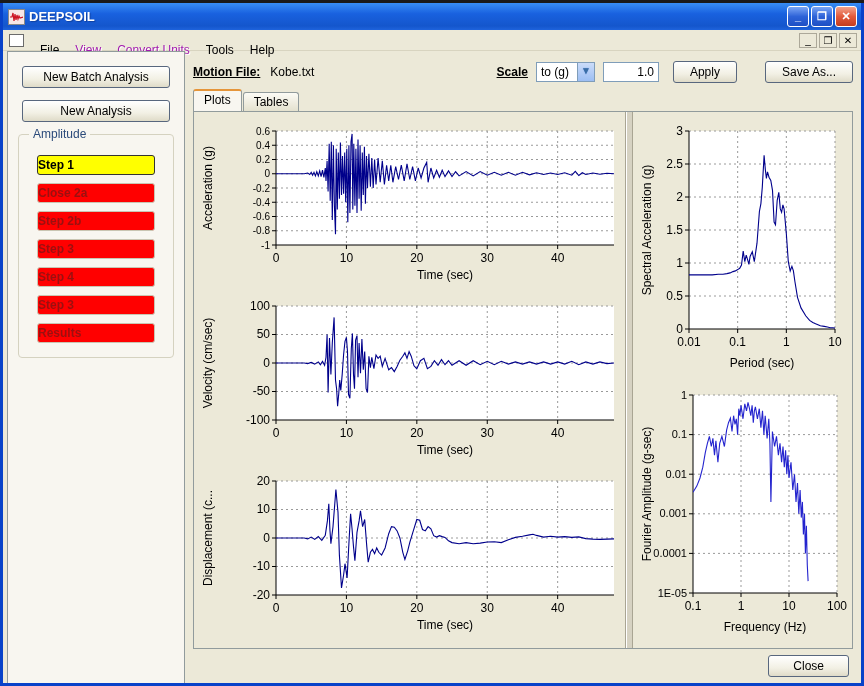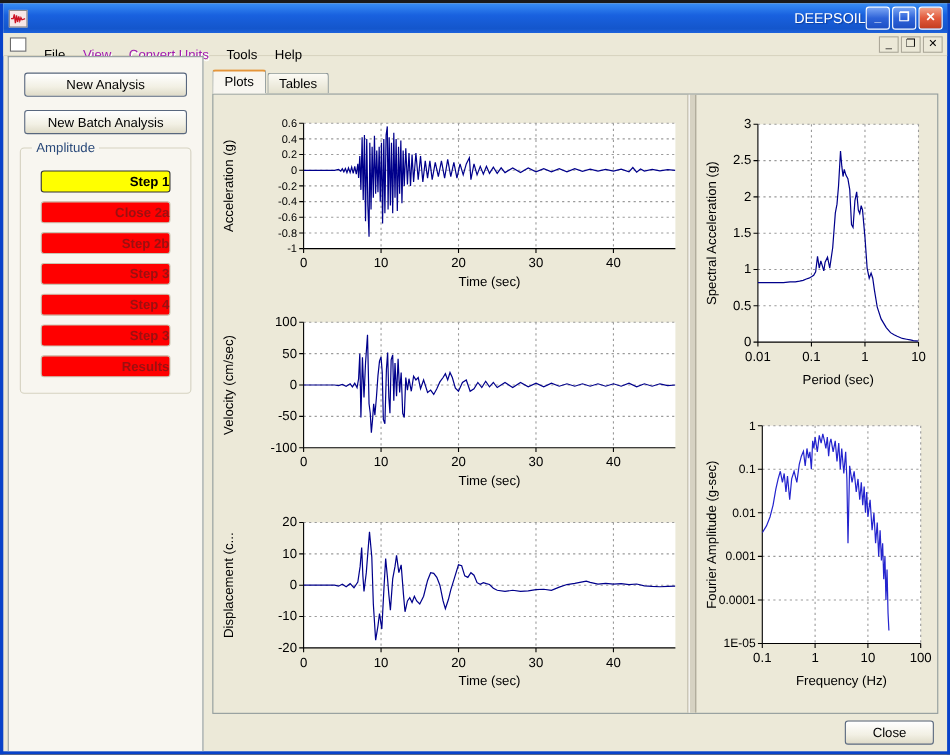--- a/index.html
+++ b/index.html
@@ -6,21 +6,21 @@
   body { font-family:"Liberation Sans", sans-serif; background:#555; }
   .screen { position:relative; width:864px; height:686px; background:#1a1a1a; overflow:hidden; }
   .window { position:absolute; top:3px; left:0; width:864px; height:683px;
             border:3px solid #0842C9; border-top:none; background:#ECE9D8;
             display:flex; flex-direction:column; }
   
   .titlebar { height:27px; background:linear-gradient(180deg,#388EF5 0%,#1961DF 40%,#1456CC 85%,#1E63DC 100%);
               display:flex; align-items:center; padding:0 4px 0 5px; flex:0 0 auto; }
   .app-icon { width:17px; height:16px; background:#F6E7E7; border:1px solid #888; margin-right:4px;
               display:flex; align-items:center; justify-content:center; }
-  .title-text { color:#fff; font-weight:normal; font-size:13px; text-shadow:1px 1px 1px #1040A0; flex:1;text-align:right; }
+  .title-text { color:#fff; font-weight:bold; font-size:13px; text-shadow:1px 1px 1px #1040A0; flex:1; }
   .win-btns { display:flex; gap:2px; }
   .win-btn { width:22px; height:21px; border-radius:3px; border:1px solid #fff; color:#fff;
              font-size:11px; line-height:19px; text-align:center; font-weight:bold;
              background:linear-gradient(180deg,#7BA6F5,#2E63D8 50%,#1D4FC4); cursor:pointer; }
   .win-btn.close { background:linear-gradient(180deg,#F2A38B,#E25A3C 50%,#C33D20); }
   
   .menubar { height:21px; background:#ECE9D8; border-bottom:1px solid #D8D4C0;
              display:flex; align-items:center; padding:0 4px; flex:0 0 auto; }
   .mdi-doc-icon { width:15px; height:13px; background:#fff; border:1px solid #6B6B6B; margin:0 8px 0 2px; }
   .menu-item { padding:2px 8px; font-size:12px; color:#000; cursor:pointer;margin-top:20px; }
@@ -39,21 +39,21 @@
   
   .sidebar { width:178px; background:#F8F6F0; border:1px solid #919B9C; border-bottom:none;
              margin-left:4px; padding:14px 10px 0; flex:0 0 auto; }
   .side-btn { display:block; width:148px; margin:0 auto 12px; padding:3px 0; text-align:center;
               font-size:12px; font-family:"Liberation Sans",sans-serif;
               background:linear-gradient(180deg,#FFFFFF,#F2F0E4 60%,#DFDBC8);
               border:1px solid #58677E; border-radius:3px; cursor:pointer; }
   .navbox { border:1px solid #D5D2C0; border-radius:4px; margin-top:4px; padding:12px 0 14px; position:relative; }
   .navbox-title { position:absolute; top:-8px; left:10px; background:#F8F6F0; padding:0 4px;
                   font-size:12px; color:#2B4A7A; }
-  .step-btn { display:block; width:118px; margin:8px auto 0; padding:2px 0; text-align:right;
+  .step-btn { display:block; width:118px; margin:8px auto 0; padding:2px 0; text-align:left;
               font-size:12px; font-weight:bold; border-radius:3px; cursor:pointer; }
   .step-btn.active { background:#FFFF00; color:#000; border:1px solid #333; }
   .step-btn.red { background:#FF0000; color:#9B1010; border:1px solid #C9C5B2; }
   
   .content { flex:1; display:flex; flex-direction:column; padding:8px 8px 0 8px; overflow:hidden; }
   .content-header { display:flex; align-items:center; height:26px; flex:0 0 auto; font-size:12px; }
   .hdr-label { font-weight:bold; text-decoration:underline; margin-right:10px; }
   .hdr-value { margin-right:auto; }
   .combo { display:flex; align-items:center; border:1px solid #7F9DB9; background:#fff; height:20px; margin-left:8px; }
   .combo-text { padding:0 4px; font-size:12px; width:40px; }
@@ -106,35 +106,47 @@
       <span class="spacer"></span>
       <div class="mdi-btn">_</div>
       <div class="mdi-btn">❐</div>
       <div class="mdi-btn">✕</div>
     </div>
 
     <div class="client">
 
       <div class="body">
         <div class="sidebar">
+          <button class="side-btn">New Batch Analysis</button>
           <button class="side-btn">New Analysis</button>
-          <button class="side-btn">New Batch Analysis</button>
           <div class="navbox">
             <span class="navbox-title">Amplitude</span>
             <button class="step-btn active">Step 1</button>
             <button class="step-btn red">Close 2a</button>
             <button class="step-btn red">Step 2b</button>
             <button class="step-btn red">Step 3</button>
             <button class="step-btn red">Step 4</button>
             <button class="step-btn red">Step 3</button>
             <button class="step-btn red">Results</button>
           </div>
         </div>
 
         <div class="content">
+          <div class="content-header">
+            <span class="hdr-label">Motion File:</span>
+            <span class="hdr-value">Kobe.txt</span>
+            <span class="hdr-label" style="margin-right:0">Scale</span>
+            <div class="combo">
+              <span class="combo-text">to (g)</span>
+              <span class="combo-arrow">▼</span>
+            </div>
+            <input class="scale-input" value="1.0" style="">
+            <button class="xp-btn">Apply</button>
+            <button class="xp-btn saveas">Save As...</button>
+          </div>
 
           <div class="plot-tabs">
             <div class="tab active">Plots</div>
             <div class="tab">Tables</div>
           </div>
 
           <div class="plot-page">
             <div class="plots-left">
               <svg width="424" height="168">
                   <rect x="78" y="10" width="338" height="114" fill="#FFFFFF"></rect>

